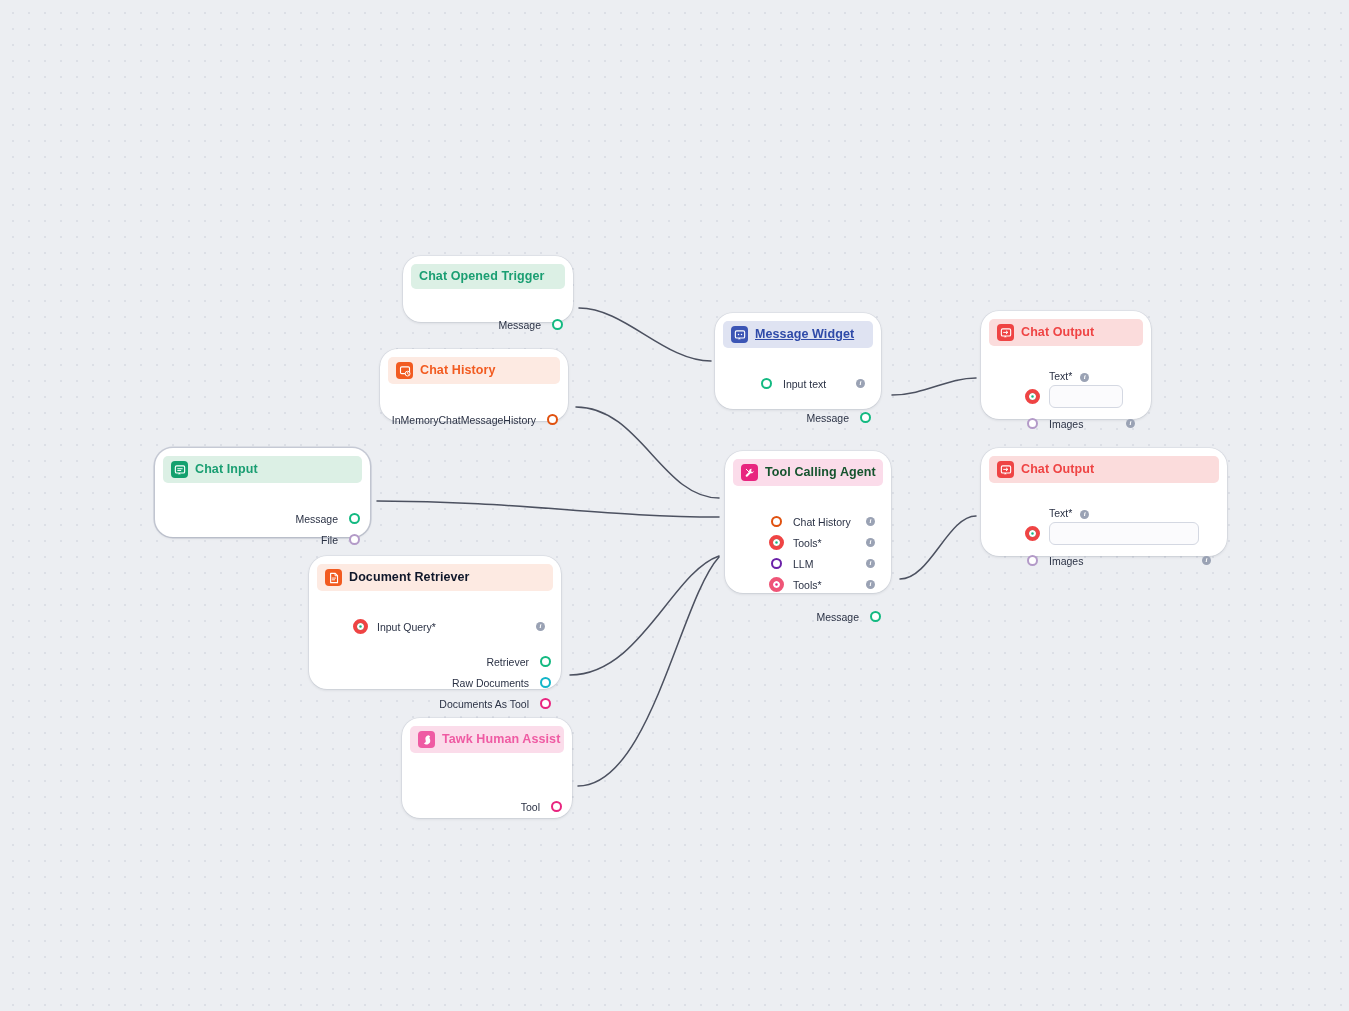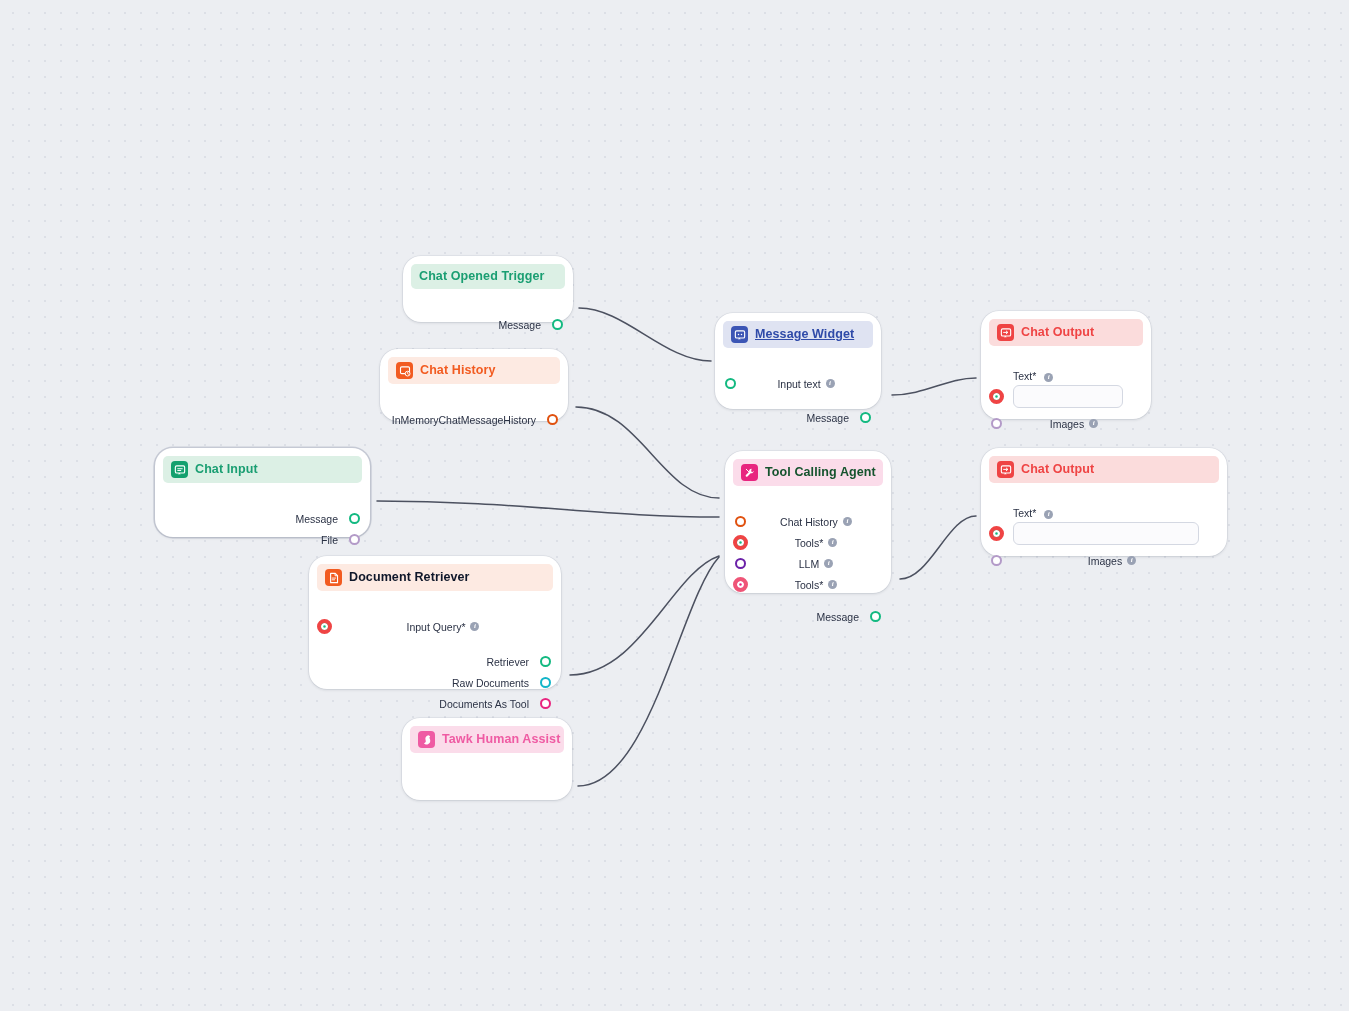--- a/index.html
+++ b/index.html
@@ -50,31 +50,32 @@
     width: 17px; height: 17px;
     border-radius: 4px;
     display: inline-flex;
     align-items: center; justify-content: center;
     flex: 0 0 auto;
   }
   .node-icon svg { display: block; }
   .node-body {
     position: relative;
     padding: 16px;
+    margin-left: 36px;
   }
   .row {
     position: relative;
     height: 21px;
     display: flex;
     align-items: center;
     font-size: 10.5px;
     color: #2b3245;
     white-space: nowrap;
   }
-  .row.left { justify-content: center; padding-left: 16px; }
+  .row.left { justify-content: space-between; padding-left: 16px; }
   .row.right { justify-content: flex-end; padding-right: 16px; }
   .row .lbl { display: inline-block; }
   .info {
     display: inline-block;
     width: 9px; height: 9px;
     border-radius: 50%;
     background: #9aa2b4;
     color: #ffffff;
     font-size: 7px;
     line-height: 9px;
@@ -341,24 +342,31 @@
         <span class="lbl">Raw Documents</span>
         <span class="port" style="right:-6px; top:5px; border-color:#12b5c9;"></span>
       </div>
       <div class="row right">
         <span class="lbl">Documents As Tool</span>
         <span class="port" style="right:-6px; top:5px; border-color:#e8257f;"></span>
       </div>
     </div>
   </div>
 
-  <div class="node" style="left:402px; top:718px; width:170px; height:82px;">
+  <div class="node" style="left:402px; top:718px; width:170px; height:100px;">
     <div class="node-header" style="background:#fbdcea; color:#ef5ba3;">
       <span class="node-icon" style="background:#ef5ba3;">
         <svg width="12" height="12" viewBox="0 0 16 16">
             <path d="M9.8 1.6c-2.4 0.5-4 2.3-4 4.6 0 1.4 0.6 2.3 0.6 3.3 0 1.4-1.2 2.3-2.6 2.8 1.4 1.6 3.6 2.2 5.4 1.5 2.3-0.9 3.4-3.2 3.1-5.4-0.2-1.6-1-2.4-1-3.4 0-1.3 1-2.1 1-2.1z" fill="#fff"></path>
           </svg>
       </span>
       <span>Tawk Human Assist</span>
     </div>
+    <div class="node-body">
+      <div style="height:27px"></div>
+      <div class="row right">
+        <span class="lbl">Tool</span>
+        <span class="port" style="right:-6px; top:5px; border-color:#e8257f;"></span>
+      </div>
+    </div>
   </div>
 
 </div>
 
 </body></html>

